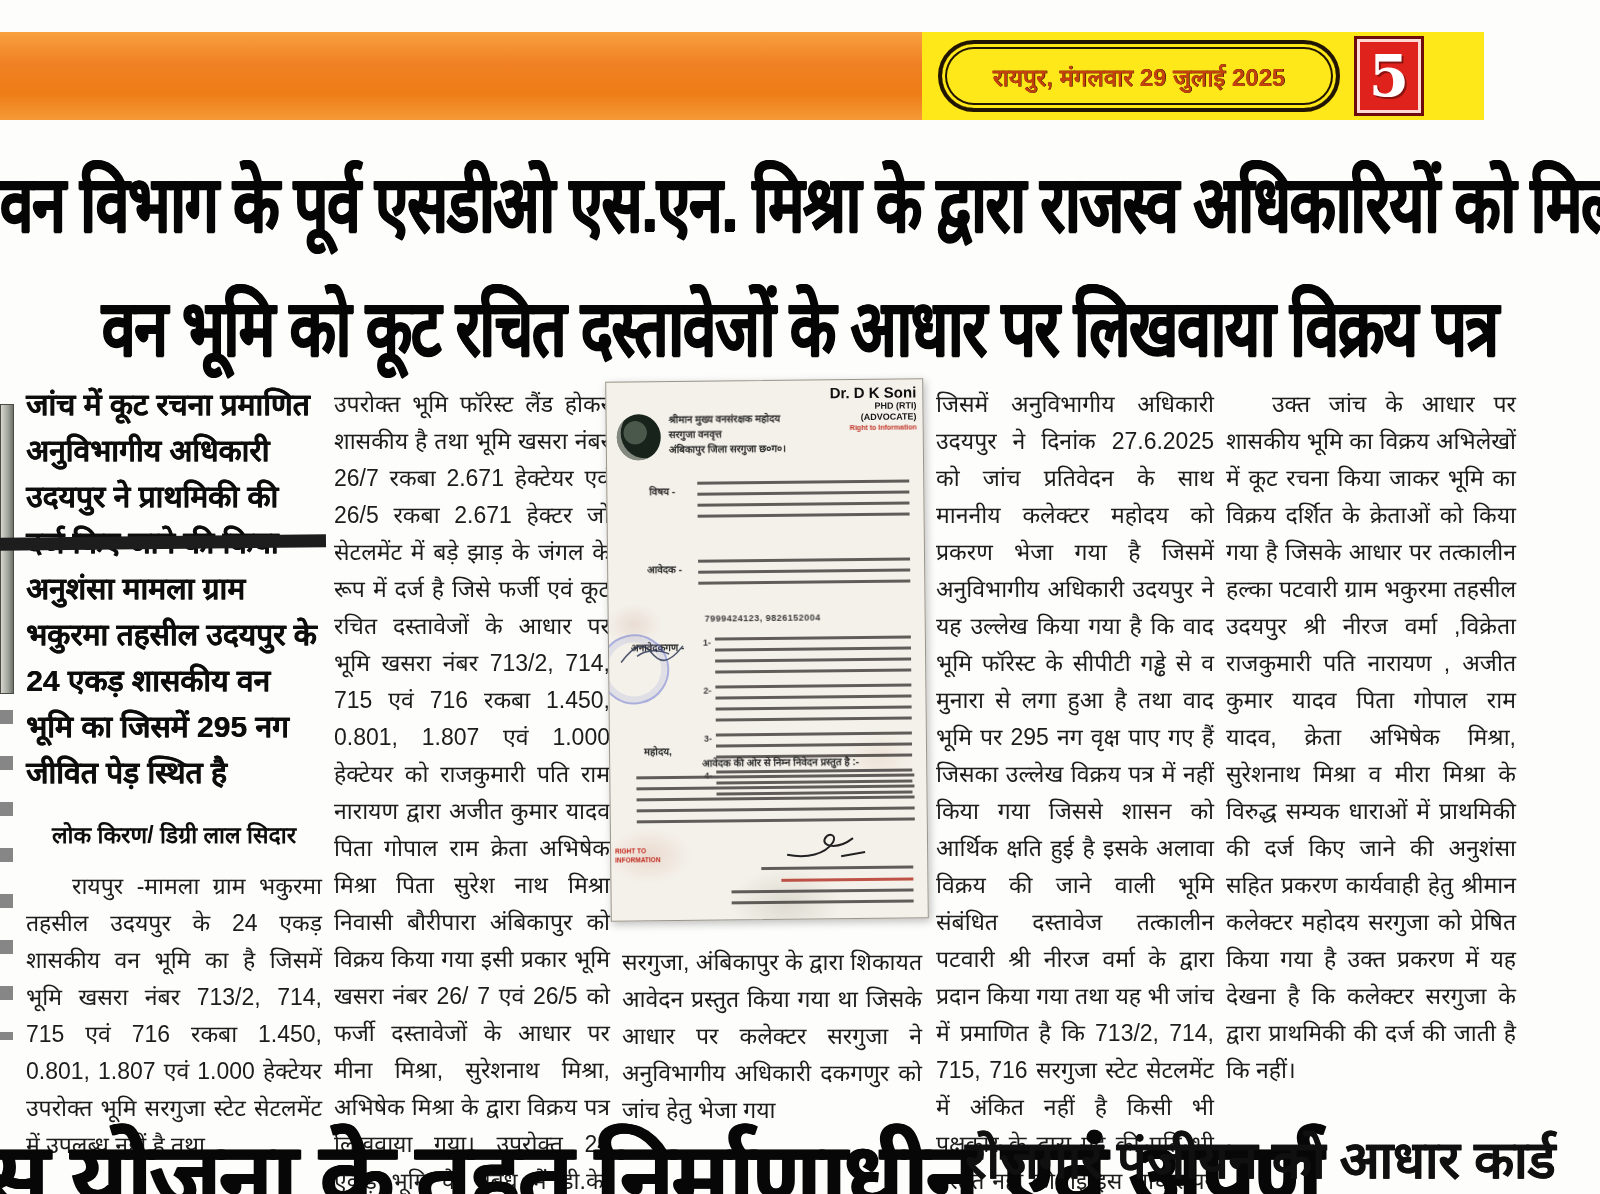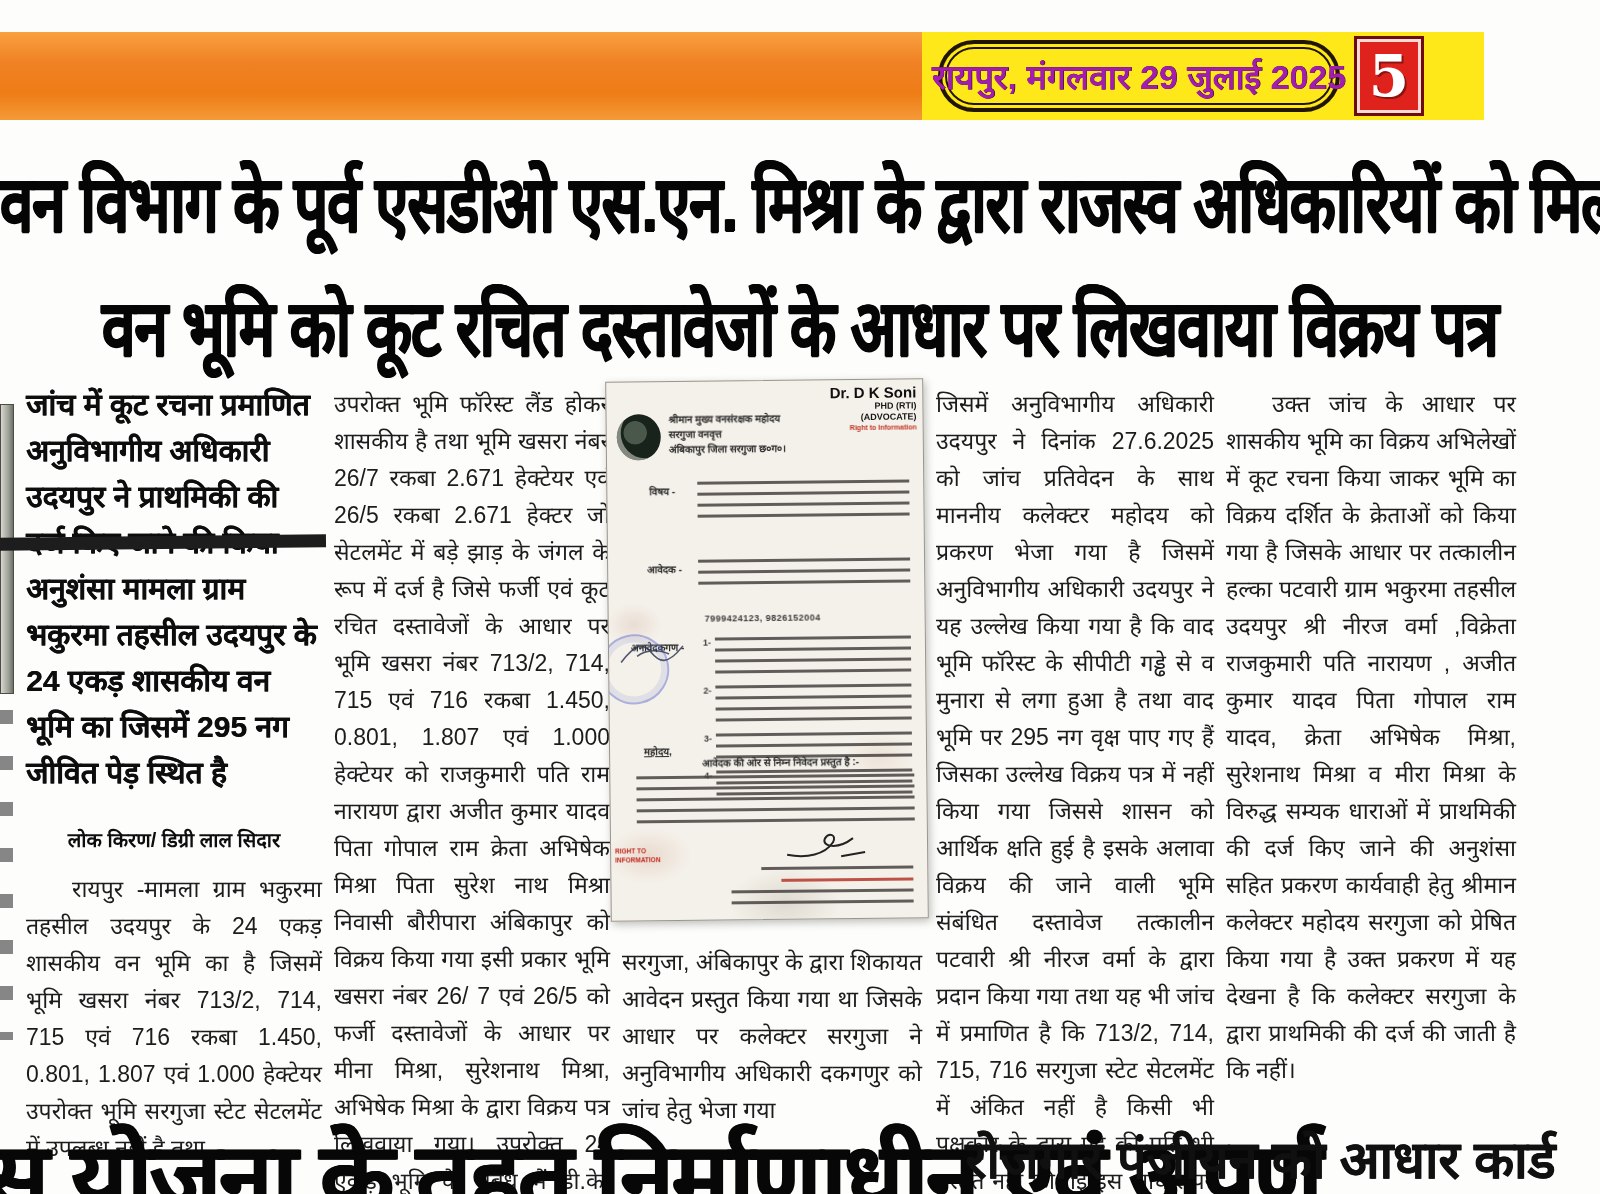--- a/index.html
+++ b/index.html
@@ -26,21 +26,21 @@
     background:var(--masthead-yellow);
   }
   .date-pill{
     position:absolute;left:16px;top:8px;width:402px;height:72px;
     background:var(--masthead-yellow);
     border:4px solid #221500;border-radius:40px;
     box-shadow:inset 0 0 0 3px var(--masthead-yellow),inset 0 0 0 5px #221500;
     display:flex;align-items:center;justify-content:center;
   }
   .date-pill span{
-    font-size:34px;font-weight:bold;color:#a21caf;letter-spacing:0;
+    font-size:24px;font-weight:bold;color:#c2410c;letter-spacing:0;
     text-shadow:.4px 0 #000;white-space:nowrap;
   }
   .page-num{
     position:absolute;left:432px;top:4px;width:70px;height:80px;
     background:var(--page-red);border:3px solid #6d0c0c;
     box-shadow:inset 0 0 0 3px #ffd9d4;
     display:flex;align-items:center;justify-content:center;
   }
   .page-num span{
     font-family:"DejaVu Serif","Liberation Serif",serif;
@@ -59,22 +59,22 @@
   .headline.l2{top:272px;font-size:60px;transform:scaleY(1.3);transform-origin:top;}
 
   
   .col{position:absolute;text-align:justify;}
   .body-text{font-size:23px;line-height:37px;color:#1c1c1c;}
   .lead-text{
     font-size:30px;line-height:46px;font-weight:bold;color:#0d0d0d;
     text-align:left;text-shadow:.4px 0 currentColor;
   }
   .byline{
-    font-size:20px;font-weight:bold;text-align:center;display:block;
-    margin:30px 0 18px 0;color:#0d0d0d;
+    font-size:23px;font-weight:bold;text-align:center;display:block;
+    margin:22px 0 18px 0;color:#0d0d0d;
   }
   .indent{text-indent:46px;}
 
   
   .doc-wrap{position:absolute;left:608px;top:380px;width:318px;height:540px;}
   .doc-paper{
     position:absolute;inset:0;background:#f4f1ea;
     border:1px solid #9a958c;transform:rotate(-.6deg);
     box-shadow:2px 3px 8px rgba(0,0,0,.25);
     overflow:hidden;
@@ -121,21 +121,21 @@
     position:absolute;left:96px;top:232px;font-size:9px;font-weight:bold;
     color:#3a3a3a;filter:blur(.35px);letter-spacing:.5px;
   }
   .stamp{
     position:absolute;left:-10px;top:252px;width:70px;height:70px;border-radius:50%;
     border:2px solid rgba(80,95,205,.45);
     box-shadow:inset 0 0 0 6px rgba(80,95,205,.12);
     transform:rotate(-12deg);
   }
   .sig-svg{position:absolute;}
-  .doc-salutation{left:34px;top:362px;text-decoration:underline;}
+  .doc-salutation{left:34px;top:362px;}
   .doc-request{left:92px;top:374px;}
   .doc-red-left{
     position:absolute;left:4px;top:464px;width:60px;
     font-size:6.5px;font-weight:bold;color:#c2271d;line-height:9px;
     filter:blur(.2px);
   }
 
   
   .bottom-headline-left{
     position:absolute;left:-16px;top:1108px;width:1000px;

